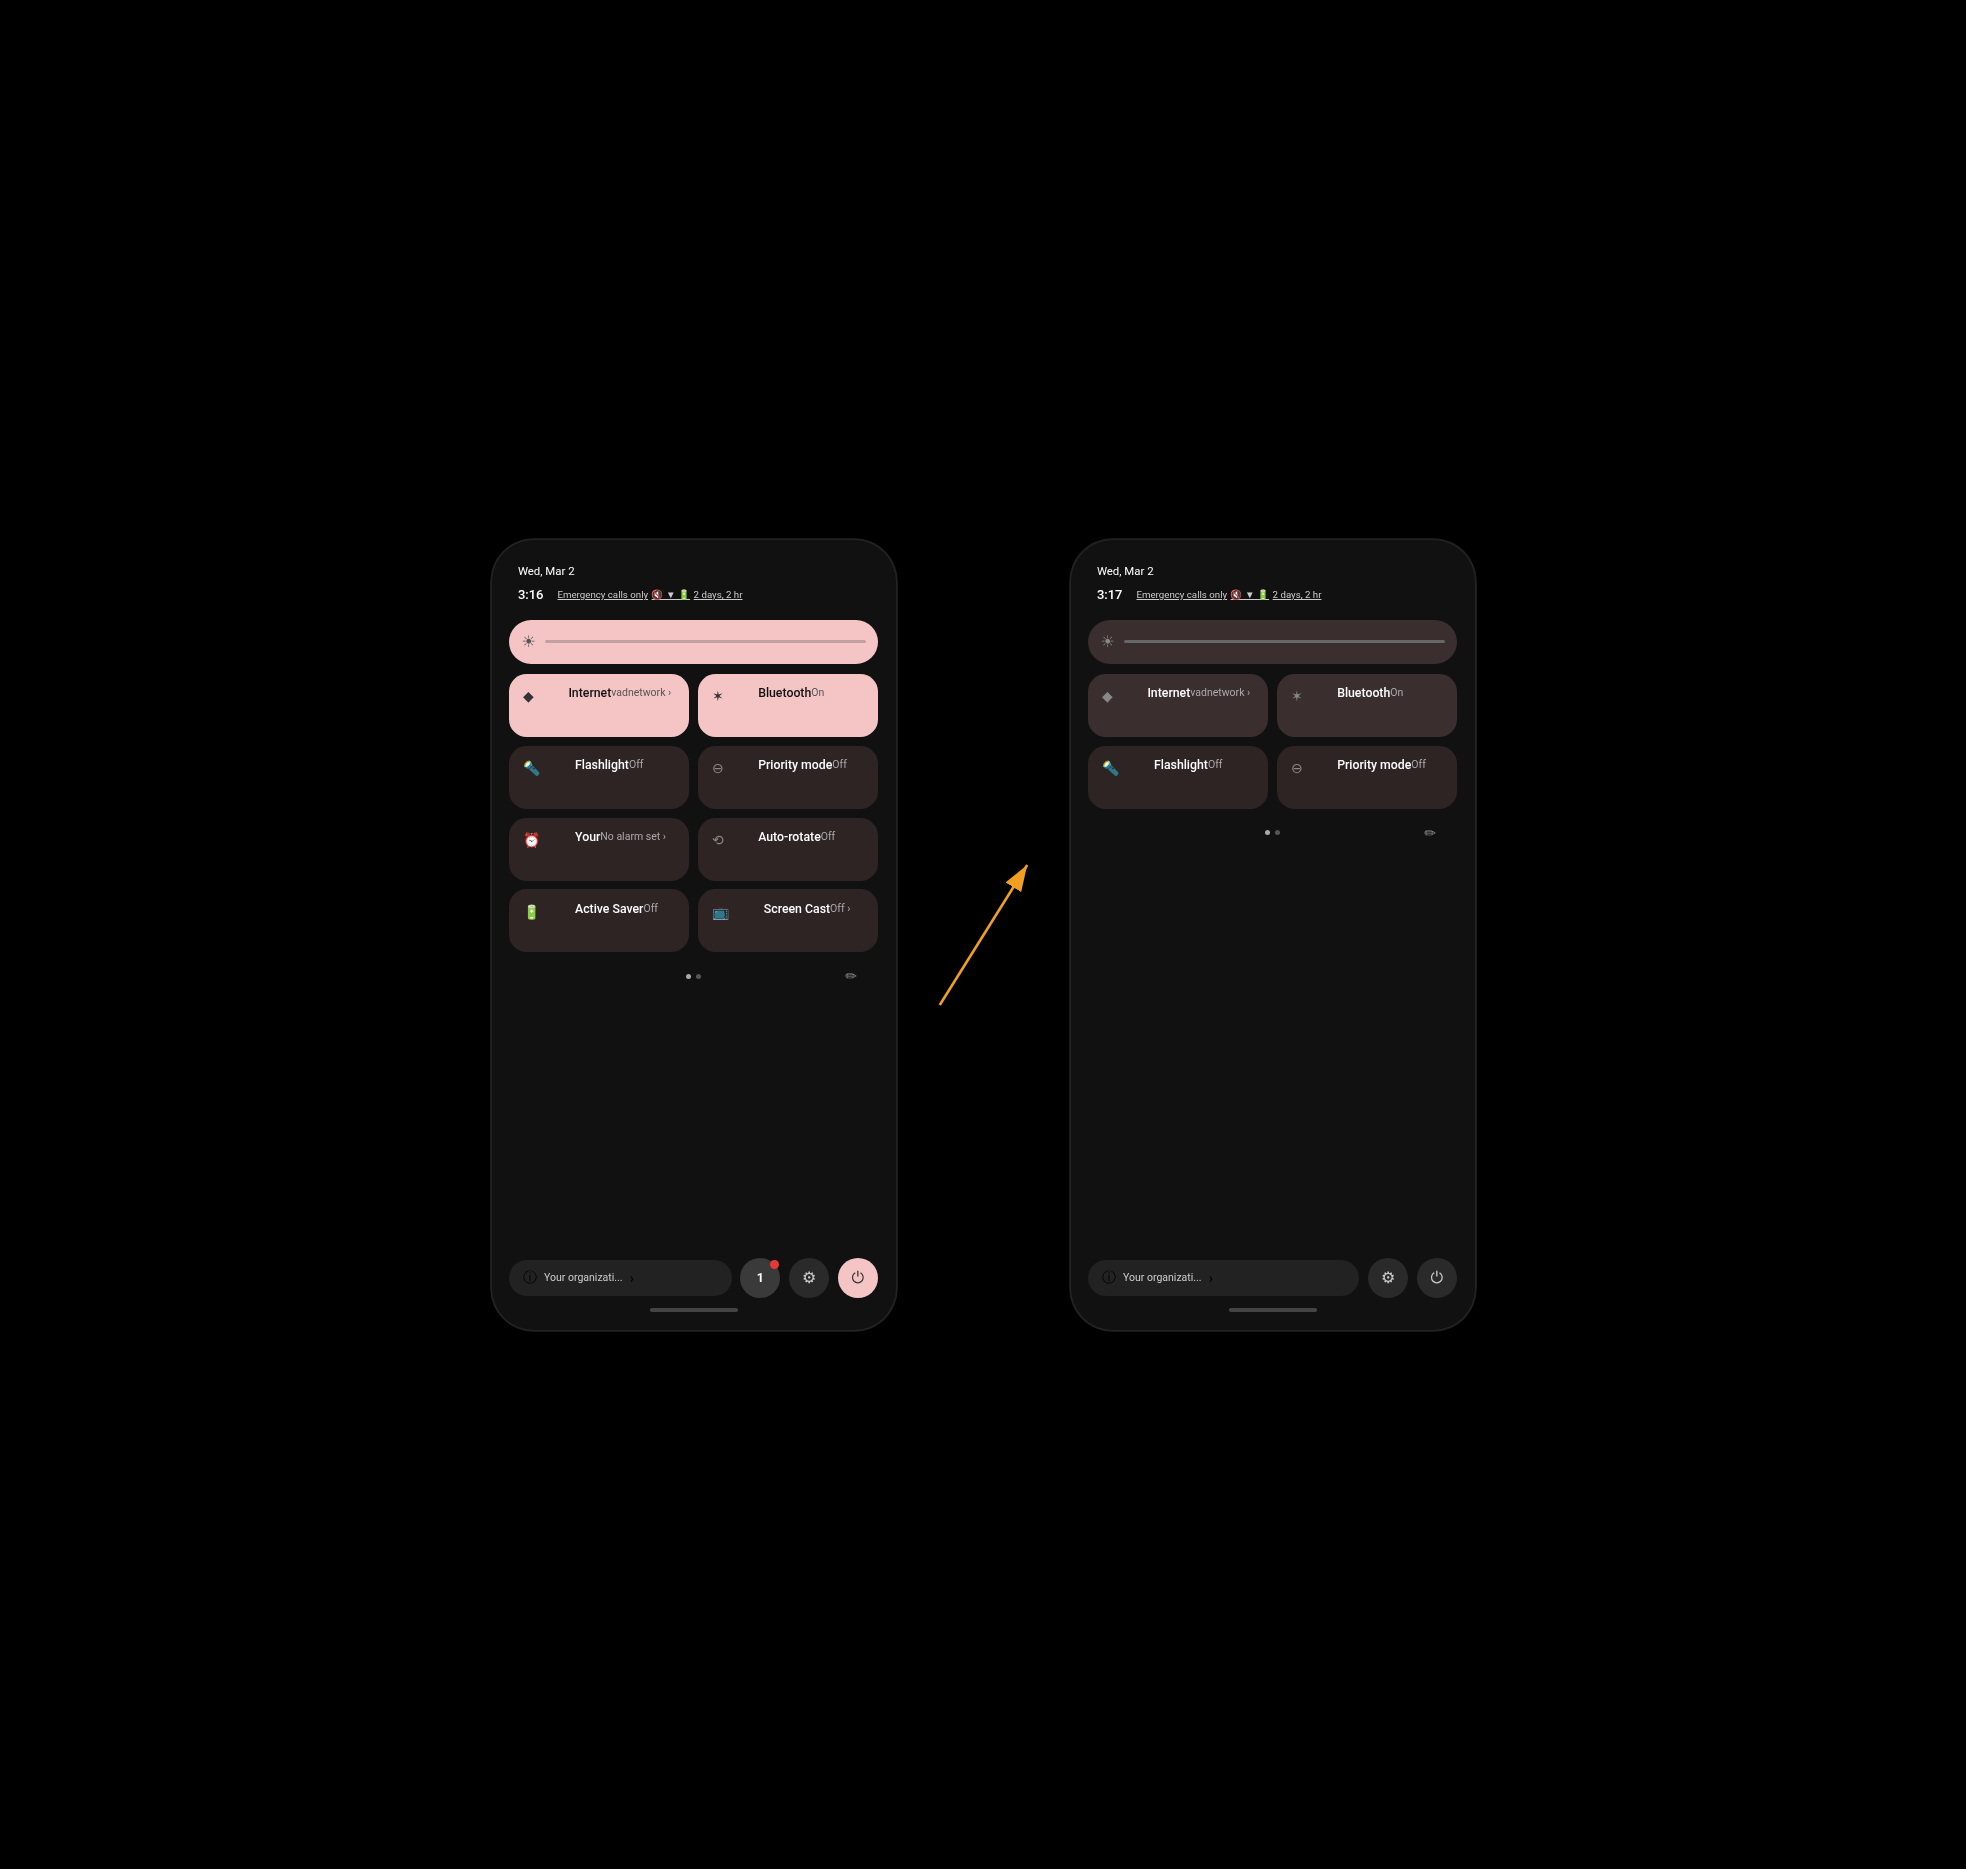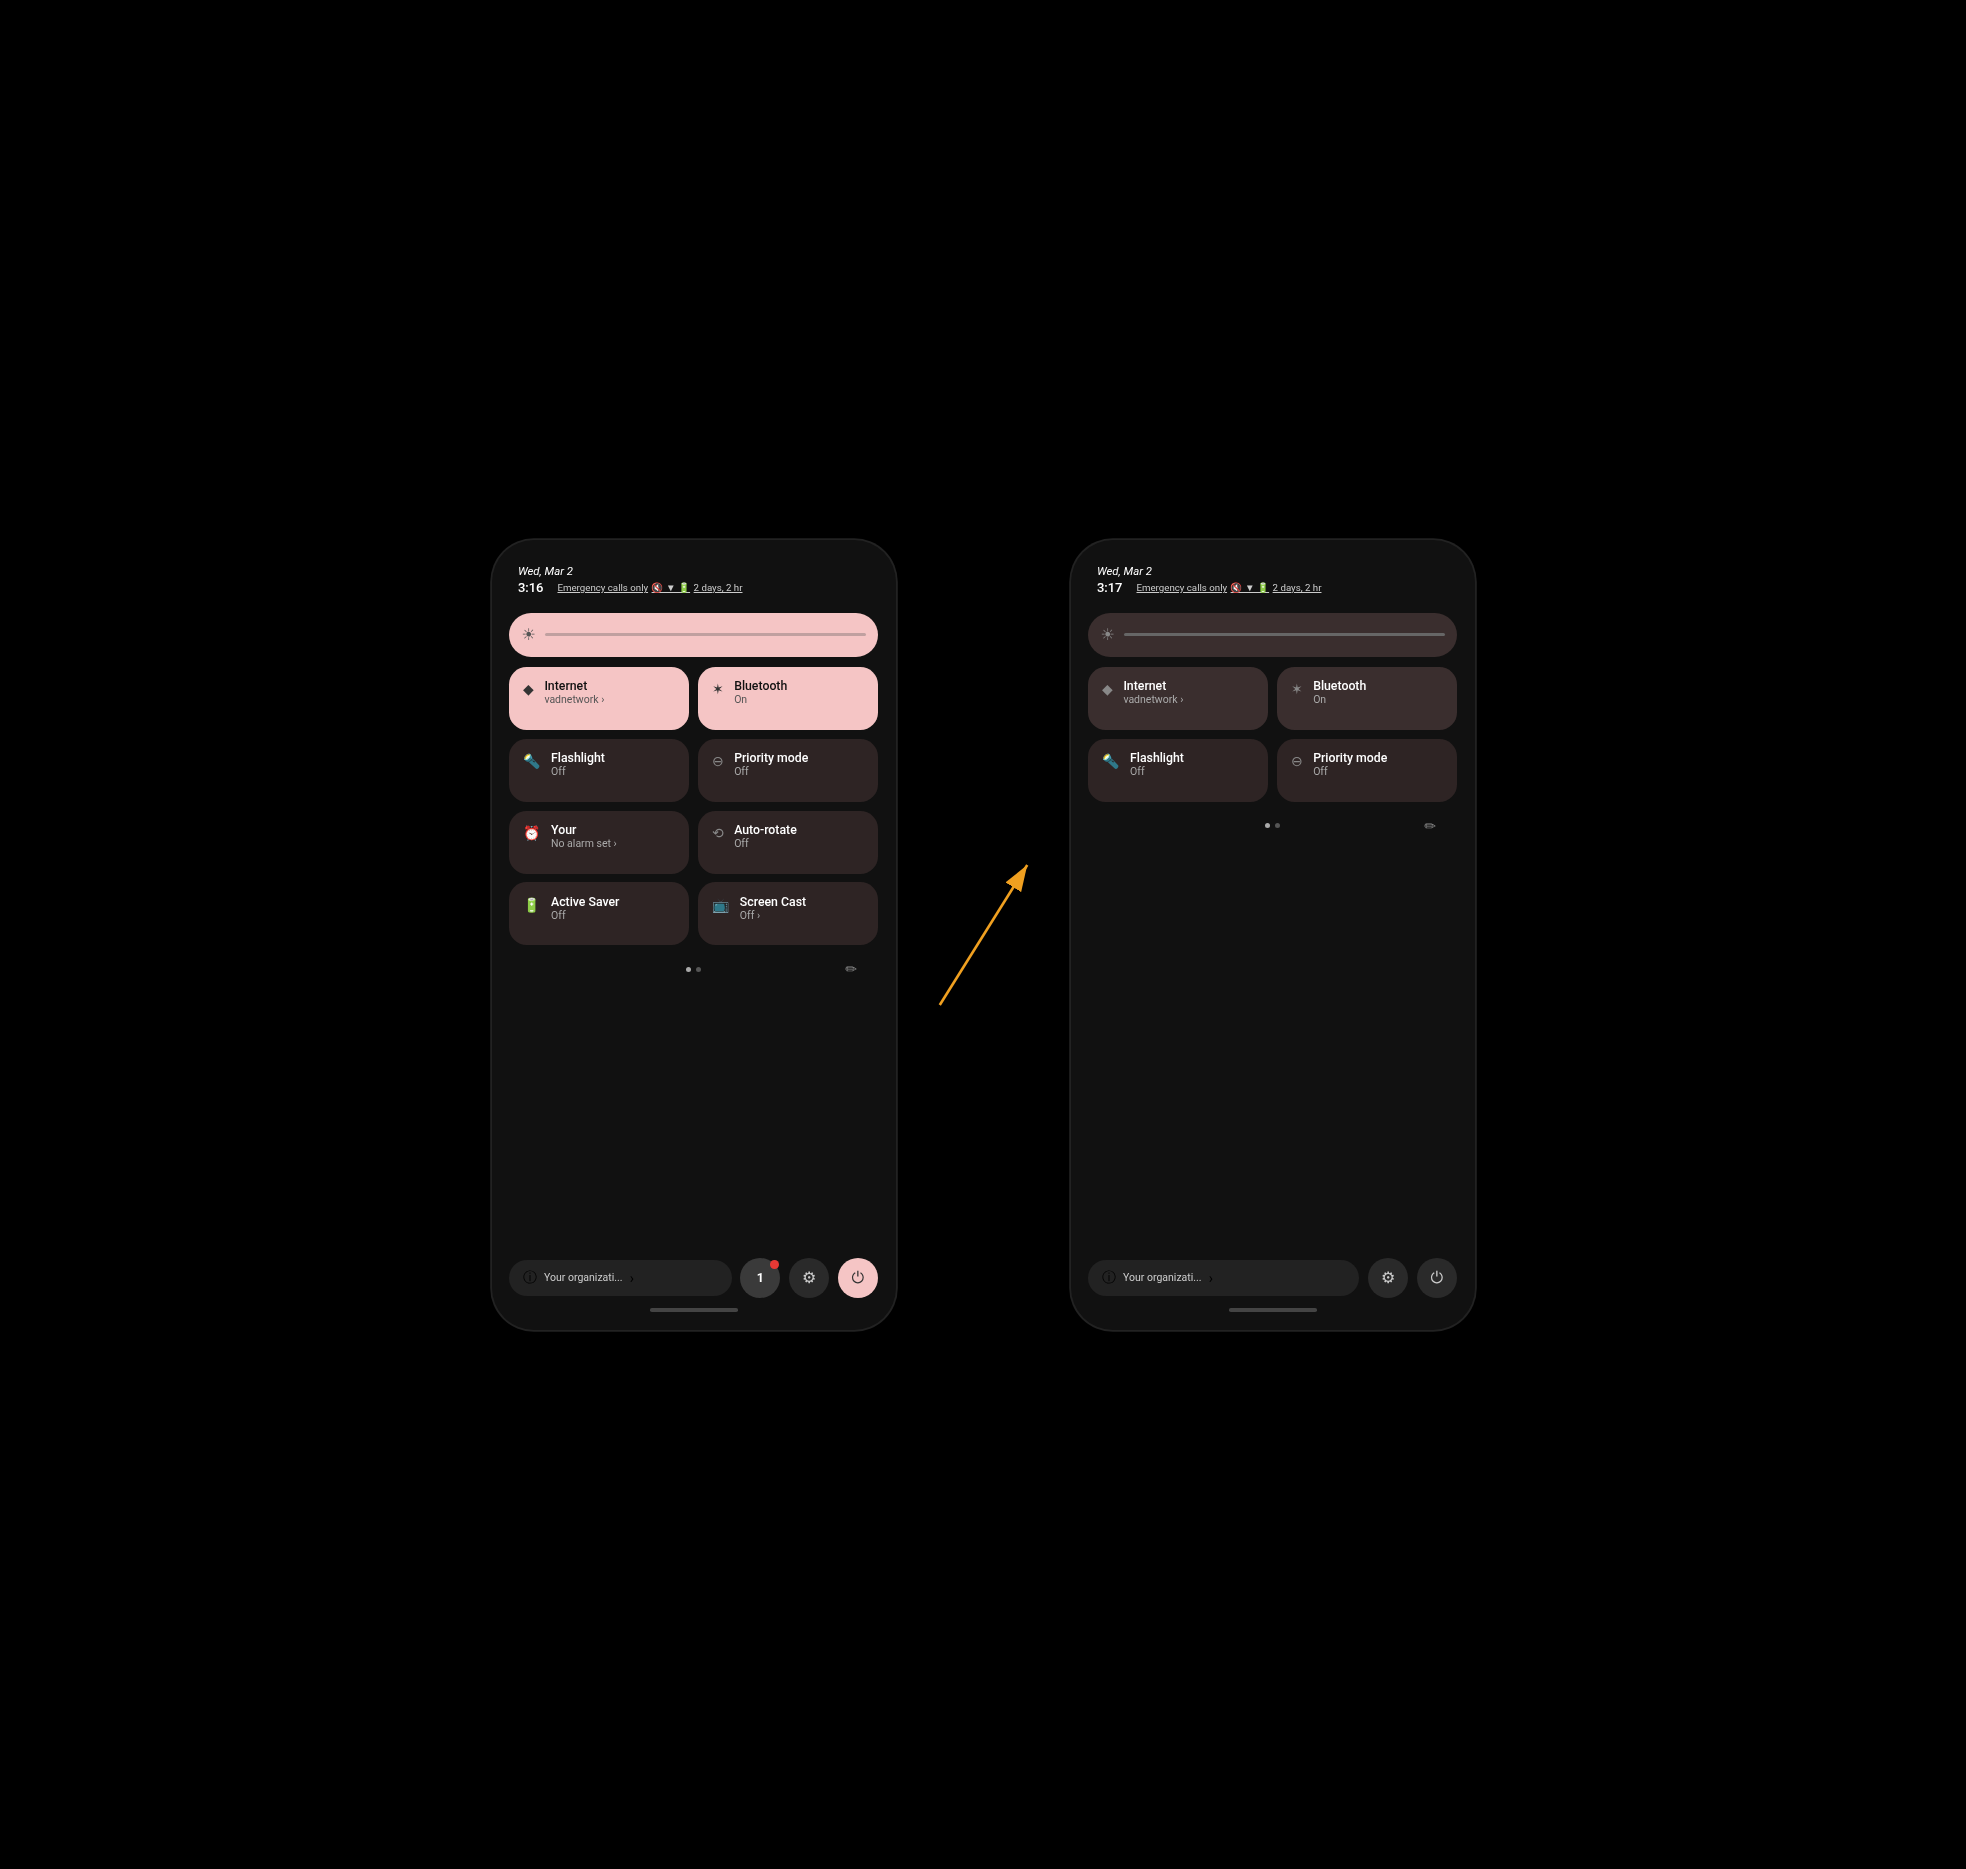--- a/index.html
+++ b/index.html
@@ -36,23 +36,22 @@
     .status-bar {
       display: flex;
       flex-direction: column;
       padding: 0 8.8px;
       margin-bottom: 10.5px;
     }
 
     .date-line {
       font-size: 11.4px;
       color: #fff;
-      margin-bottom: 2px;
+      margin-bottom: 9px;
       font-weight: 400;
-      font-style: italic;
     }
 
     .time-line {
       display: flex;
       align-items: center;
       gap: 14px;
       font-size: 11.4px;
       color: #fff;
     }
 
@@ -138,21 +137,22 @@
       color: #888;
       margin-top: 1.8px;
     }
 
     .tile.active-pink .tile-icon {
       color: #333;
     }
 
     .tile-content {
       display: flex;
-      flex-direction: column;
+      flex-direction: row;
+      margin-left: 24px;
     }
 
     .tile-title {
       font-size: 12.3px;
       font-weight: 500;
       color: #fff;
     }
 
     .tile.active-pink .tile-title {
       color: #111;

